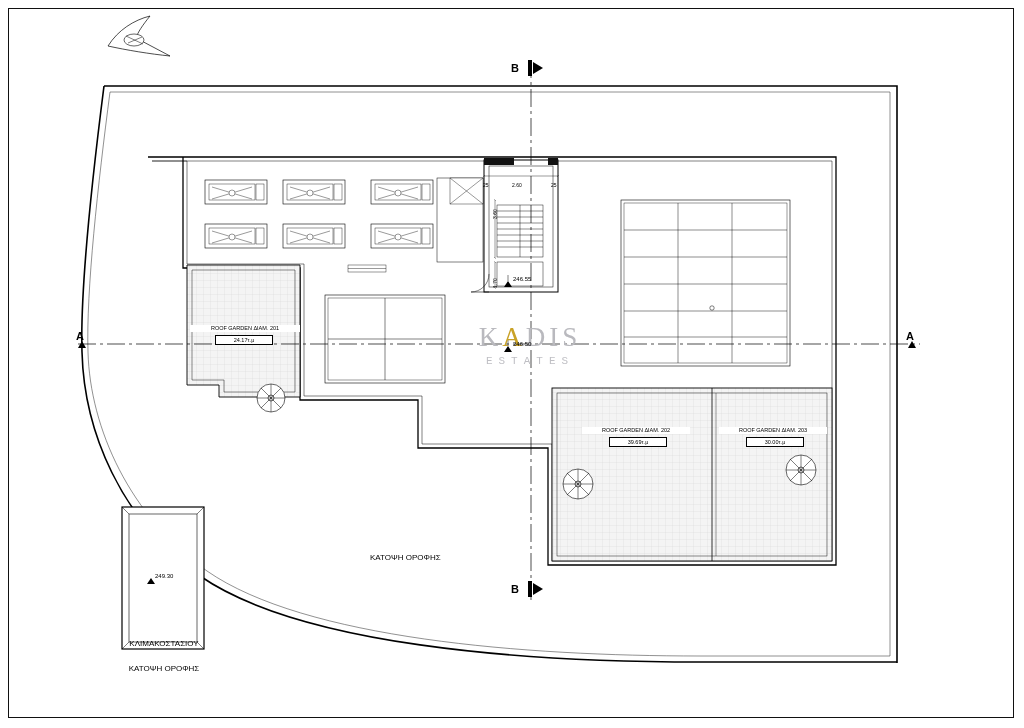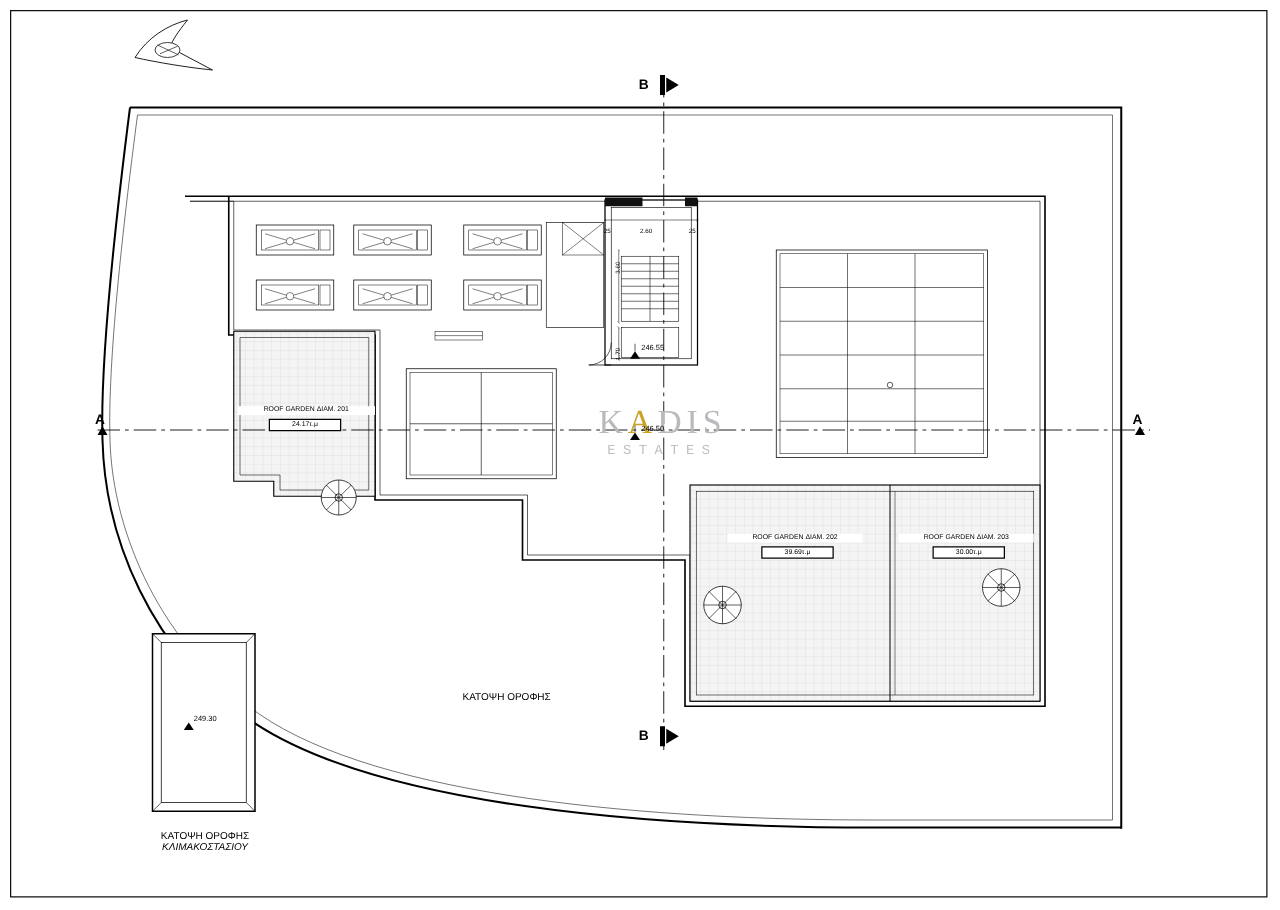--- a/index.html
+++ b/index.html
@@ -389,15 +389,15 @@
   <div class="lbl sm" style="left:155px; top:573px;">249.30</div>
 
   <div class="lbl tiny" style="left:483px; top:182px;">25</div>
   <div class="lbl tiny" style="left:512px; top:182px;">2.60</div>
   <div class="lbl tiny" style="left:551px; top:182px;">25</div>
   <div class="lbl tiny" style="left:492px; top:219px; transform:rotate(-90deg); transform-origin:left top;">3.60</div>
   <div class="lbl tiny" style="left:492px; top:288px; transform:rotate(-90deg); transform-origin:left top;">1.70</div>
 
   <div class="lbl lg" style="left:370px; top:553px;">ΚΑΤΟΨΗ ΟΡΟΦΗΣ</div>
   <div class="lbl lg center" style="left:110px; top:664px; width:108px;">ΚΑΤΟΨΗ ΟΡΟΦΗΣ</div>
-  <div class="lbl lg center" style="left:110px; top:673px; width:108px;font-style:italic;">ΚΛΙΜΑΚΟΣΤΑΣΙΟΥ</div>
+  <div class="lbl lg center" style="left:110px; top:639px; width:108px;">ΚΛΙΜΑΚΟΣΤΑΣΙΟΥ</div>
 
 </div>
 
 </body></html>

